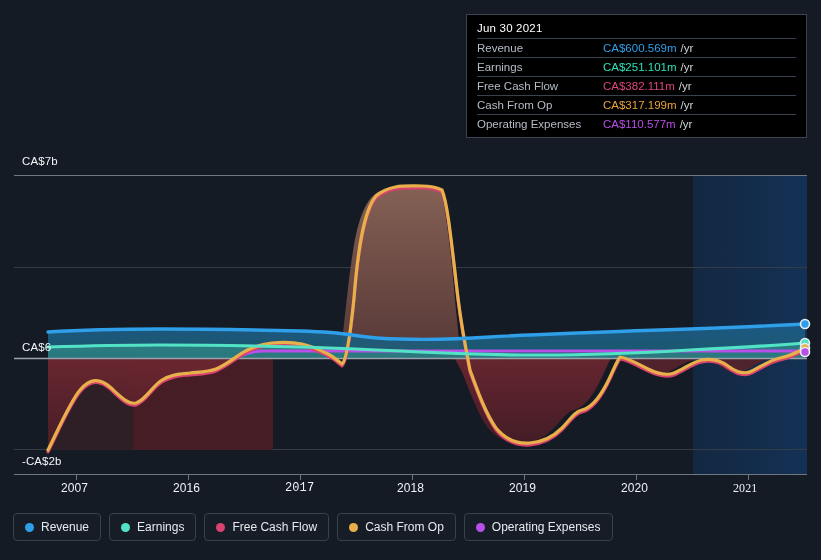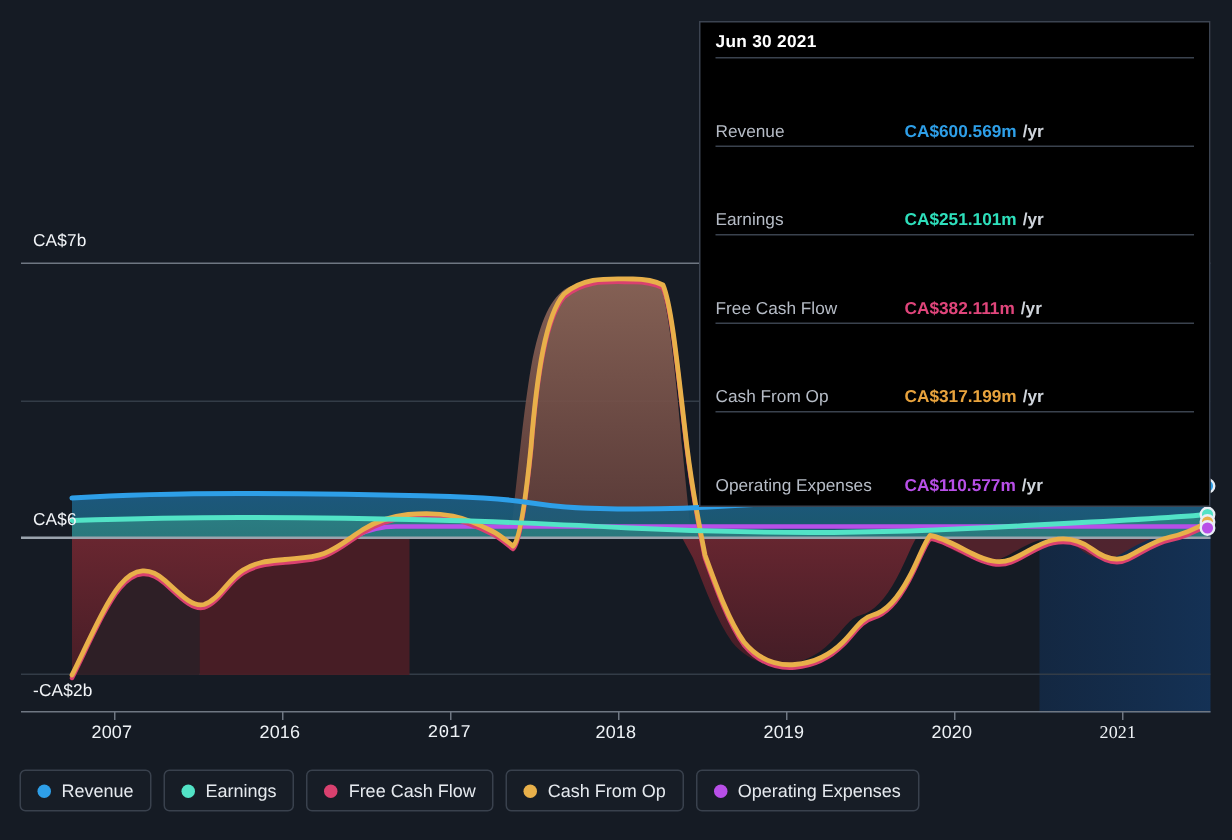--- a/index.html
+++ b/index.html
@@ -33,41 +33,41 @@
     width:341px;
     background:#000000;
     border:1px solid #3b4350;
     box-sizing:border-box;
     padding:6px 10px 4px 10px;
     z-index:40;
   }
   .tt-date{
     color:#ffffff;
     font-size:11.5px;
-    font-weight:bold;
+    font-weight:normal;
     padding:1px 0 4px 0;
     letter-spacing:.2px;
   }
   .tt-row{
     display:flex;
     align-items:baseline;
     border-top:1px solid #3a424e;
     padding:2.5px 0 2.5px 0;
     font-size:11.5px;
     line-height:13px;
   }
   .tt-row.noline{border-top:none;padding-top:0;}
   .tt-key{
     color:#b6bcc6;
     width:126px;
     flex:0 0 126px;
     white-space:nowrap;
   }
-  .tt-val{font-weight:bold;white-space:nowrap;margin-top:40px;}
-  .tt-unit{color:#cfd4db;font-weight:bold;margin-left:4px;}
+  .tt-val{font-weight:normal;white-space:nowrap;}
+  .tt-unit{color:#cfd4db;font-weight:normal;margin-left:4px;}
 
   
   .legend{
     position:absolute;
     left:13px;top:513px;
     display:flex;
     gap:8px;
   }
   .legend-item{
     display:flex;

